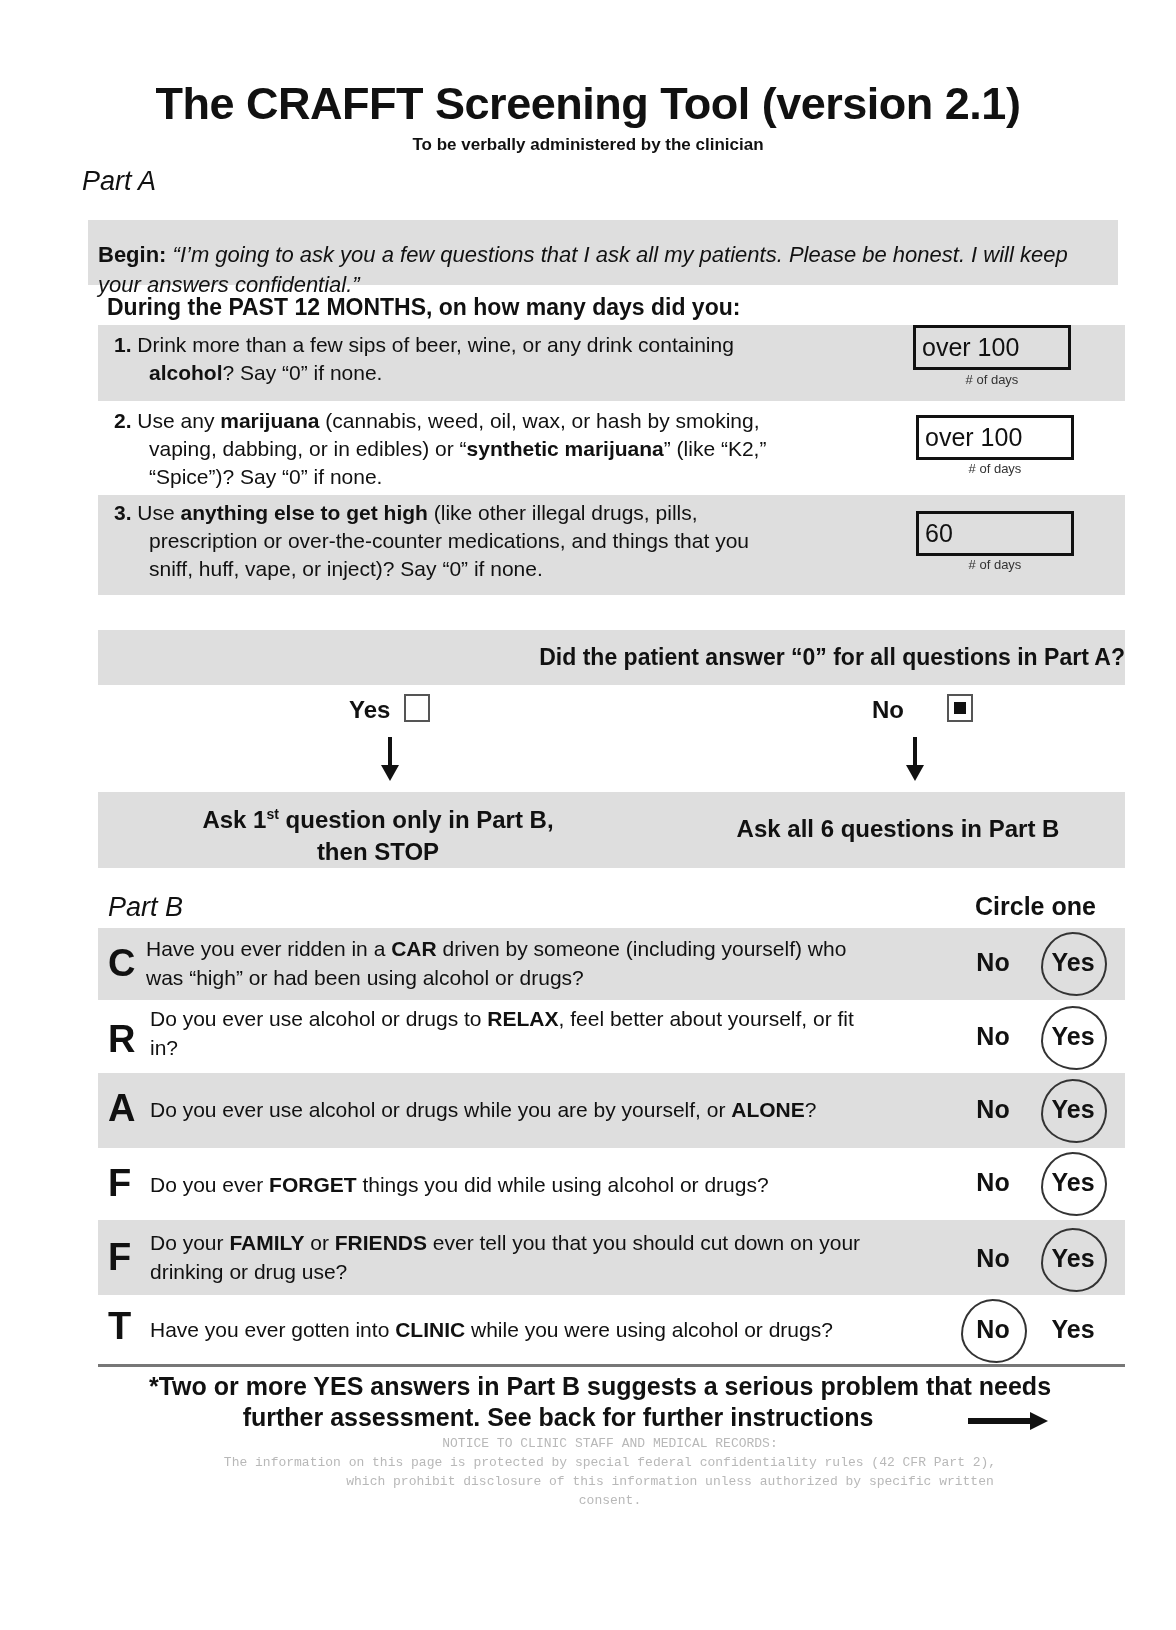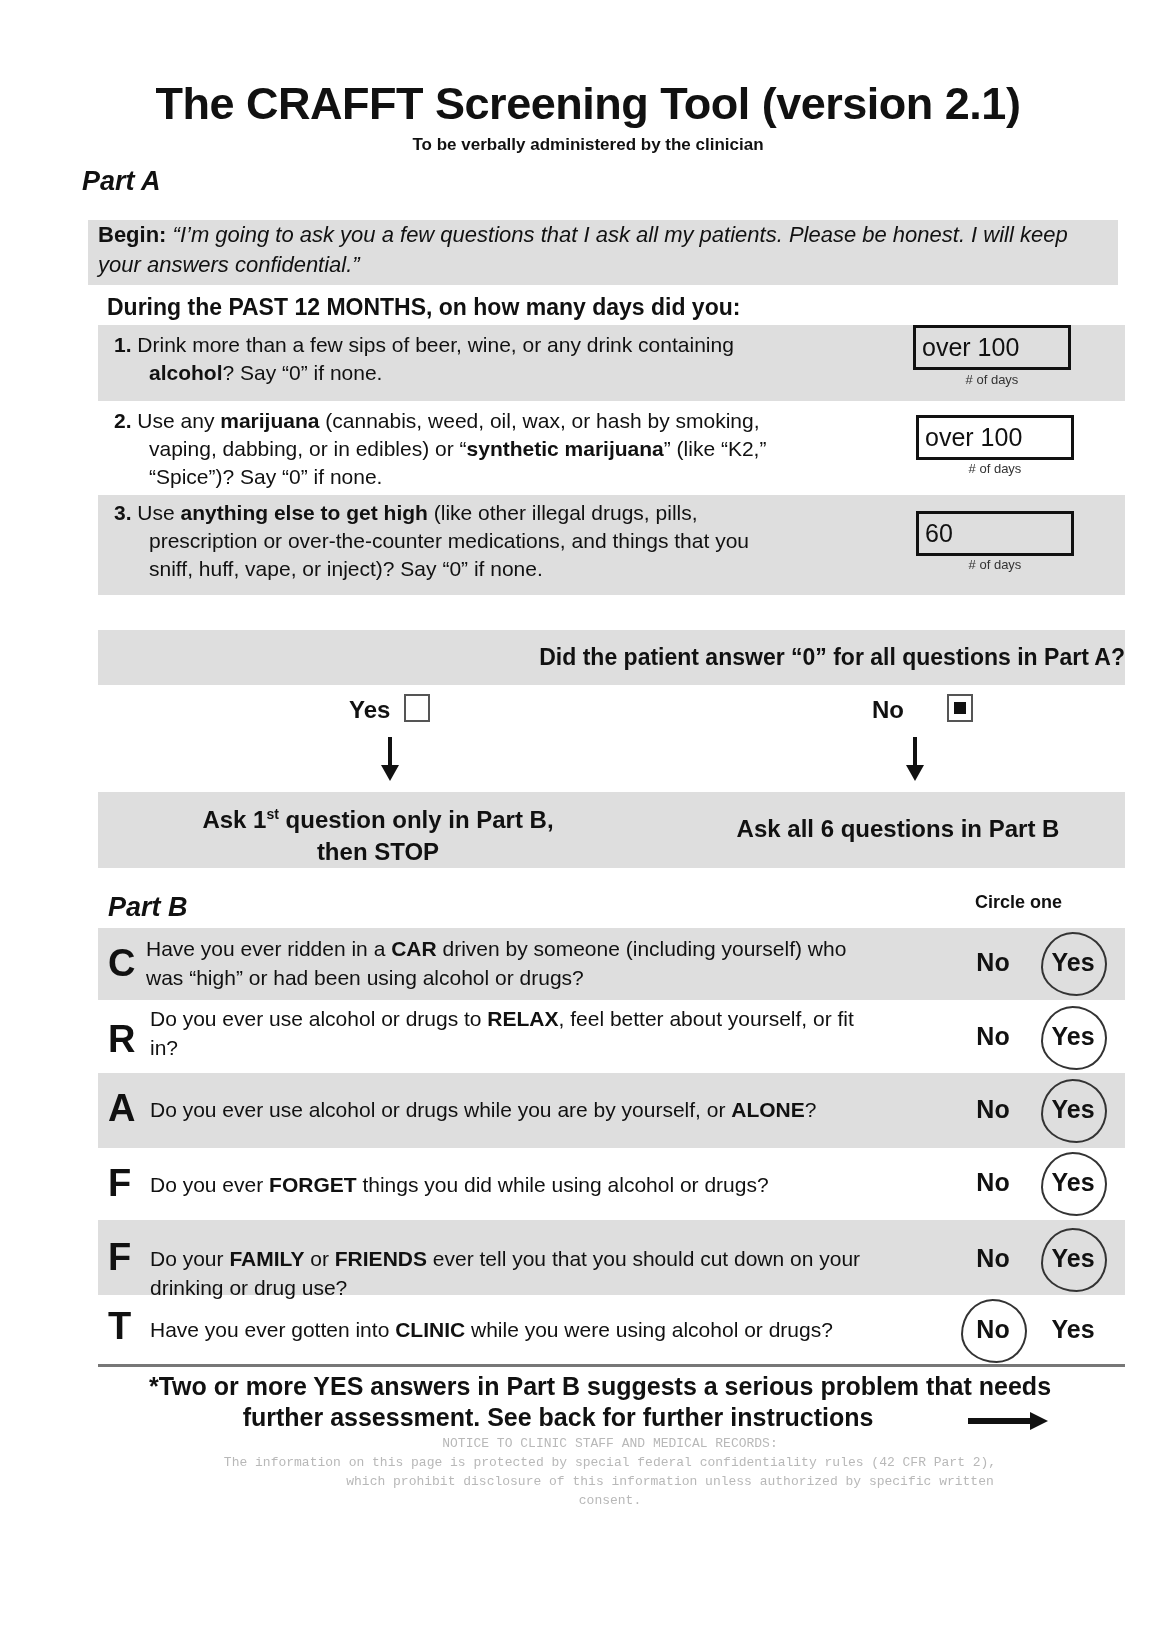--- a/index.html
+++ b/index.html
@@ -3,25 +3,25 @@
 <meta charset="utf-8">
 <style>
   * { box-sizing: border-box; margin: 0; padding: 0; }
   html, body { width: 1176px; height: 1630px; background: #ffffff; }
   body { position: relative; font-family: "Liberation Sans", sans-serif; color: #111; overflow: hidden; }
 
   .abs { position: absolute; }
 
   .title { left: 0; width: 1176px; top: 78px; text-align: center; font-size: 45px; font-weight: bold; letter-spacing: -0.5px; }
   .subtitle { left: 0; width: 1176px; top: 135px; text-align: center; font-size: 17px; font-weight: bold; }
-  .part-heading { font-size: 27px; font-weight: bold; font-style: italic; }
+  .part-heading { font-size: 27px; font-weight: normal; font-style: italic; }
 
   .shade { background: #dedede; }
 
-  .begin-box { left: 88px; top: 220px; width: 1030px; height: 65px; padding: 0 10px; font-size: 22px; line-height: 30px; }
+  .begin-box { left: 88px; top: 220px; width: 1030px; height: 65px; padding: 20px 10px; font-size: 22px; line-height: 30px; }
   .begin-box .lbl { font-weight: bold; }
   .begin-box .quote { font-style: italic; }
 
   .during { left: 107px; top: 294px; font-size: 23px; font-weight: bold; }
 
   .qrow { left: 98px; width: 1027px; }
   .qtext { position: absolute; left: 16px; top: 14px; width: 720px; font-size: 21px; line-height: 28px; }
   .qtext .num { font-weight: bold; }
   .qtext .ind { padding-left: 35px; display: block; }
   .qtext b { font-weight: bold; }
@@ -36,21 +36,21 @@
 
   .arrow-down { width: 0; }
   .arrow-down .shaft { position: absolute; left: -2px; top: 0; width: 4px; height: 30px; background: #111; }
   .arrow-down .head { position: absolute; left: -9px; top: 28px; width: 0; height: 0; border-left: 9px solid transparent; border-right: 9px solid transparent; border-top: 16px solid #111; }
 
   .ask-box { left: 98px; top: 792px; width: 1027px; height: 76px; font-size: 24px; font-weight: bold; }
   .ask-left { position: absolute; left: 80px; width: 400px; top: 6px; text-align: center; line-height: 32px; }
   .ask-left sup { font-size: 14px; vertical-align: 9px; }
   .ask-right { position: absolute; left: 610px; width: 380px; top: 21px; text-align: center; line-height: 32px; }
 
-  .circle-one { left: 975px; top: 892px; font-size: 18px; font-weight: bold; }
+  .circle-one { left: 975px; top: 892px; font-size: 25px; font-weight: bold; }
 
   .brow { left: 98px; width: 1027px; }
   .bletter { position: absolute; left: 10px; font-size: 38px; font-weight: bold; }
   .btext { position: absolute; left: 52px; width: 800px; font-size: 21px; line-height: 29px; }
   .btext b { font-weight: bold; }
   .opt { position: absolute; font-size: 25px; font-weight: bold; width: 60px; text-align: center; }
   .opt.no { left: 865px; }
   .opt.yes { left: 945px; }
   .opt.circled::before { content: ""; position: absolute; left: -2px; top: -16px; width: 62px; height: 60px; border: 2px solid #333; border-radius: 48% 52% 46% 54% / 55% 50% 50% 45%; }
 
@@ -180,21 +180,21 @@
   <div class="bletter" style="top:14px;">F</div>
   <div class="btext" style="top:22px;">
     <span>Do you ever </span><b>FORGET</b><span> things you did while using alcohol or drugs?</span>
   </div>
   <div class="opt no" style="top:20px;">No</div>
   <div class="opt yes circled" style="top:20px;">Yes</div>
 </div>
 
 <div class="abs shade brow" style="top:1220px; height:75px;">
   <div class="bletter" style="top:16px;">F</div>
-  <div class="btext" style="top:8px;margin-top:16px;">
+  <div class="btext" style="top:8px;">
     <span>Do your </span><b>FAMILY</b><span> or </span><b>FRIENDS</b><span> ever tell you that you should cut down on your</span><br>
     <span>drinking or drug use?</span>
   </div>
   <div class="opt no" style="top:24px;">No</div>
   <div class="opt yes circled" style="top:24px;">Yes</div>
 </div>
 
 <div class="abs brow" style="top:1295px; height:68px;">
   <div class="bletter" style="top:10px;">T</div>
   <div class="btext" style="top:20px;">

